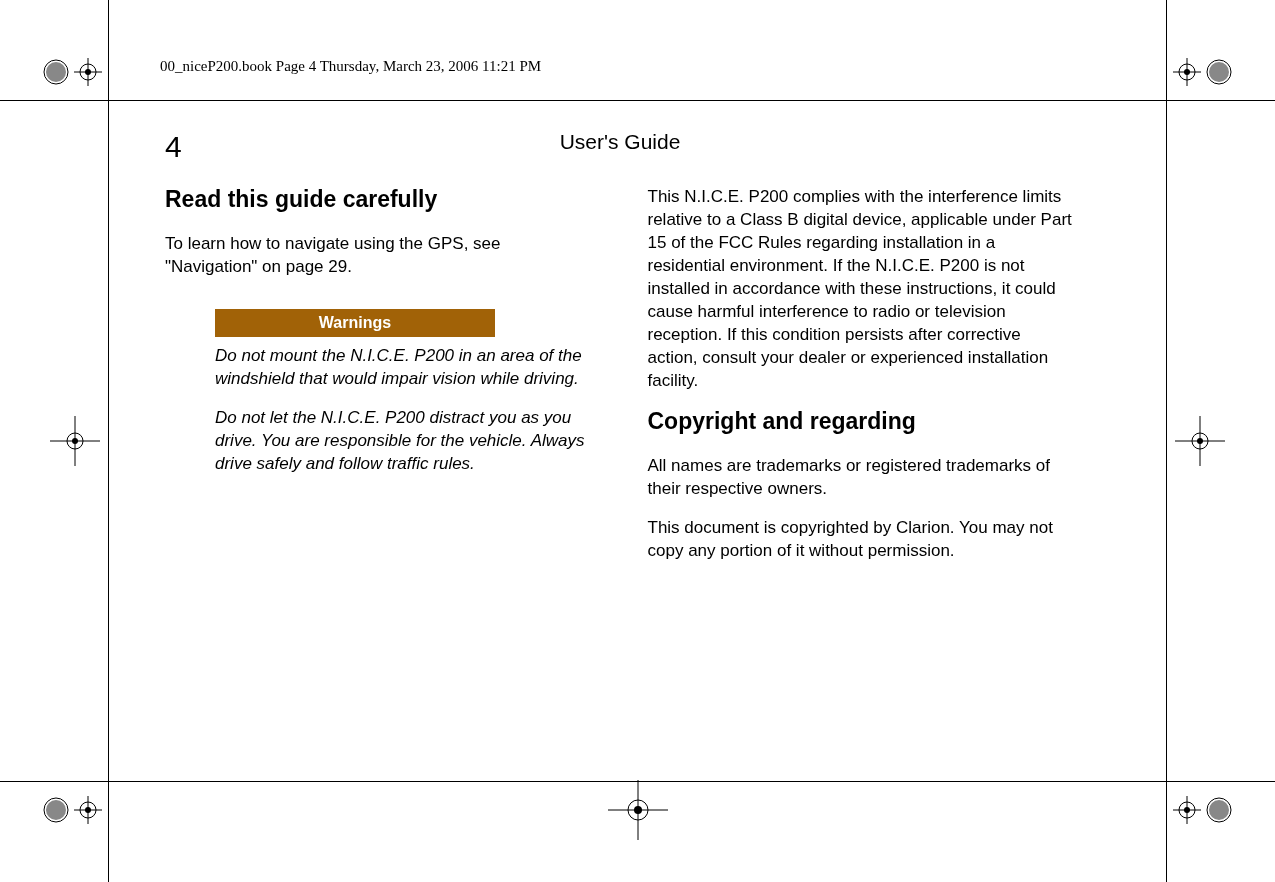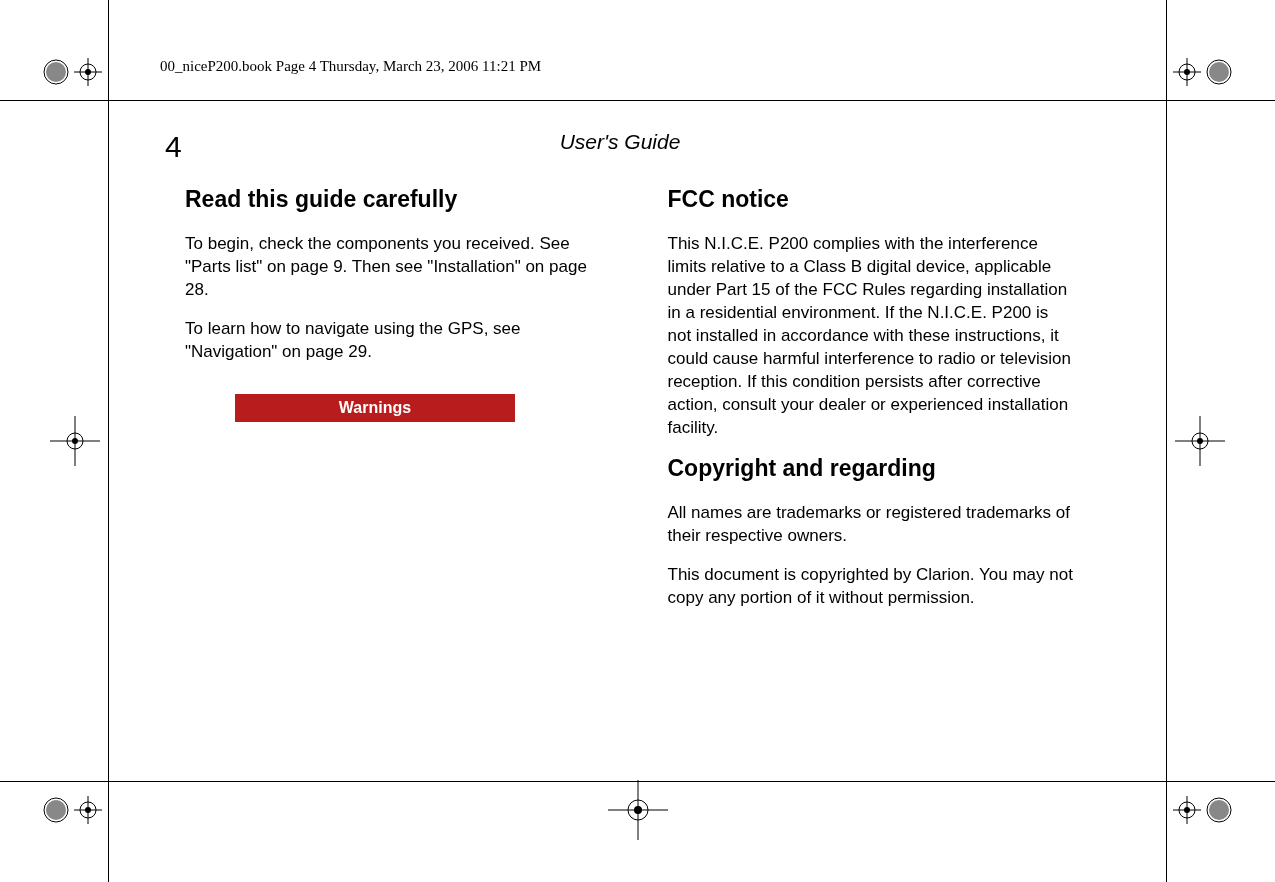--- a/index.html
+++ b/index.html
@@ -96,37 +96,35 @@
     }
     
     .page-number {
       font-size: 30px;
       font-weight: normal;
       color: #000;
       font-family: Arial, Helvetica, sans-serif;
     }
     
     .guide-title {
-      font-style: italic;
       font-size: 21px;
       color: #000;
       position: absolute;
       left: 50%;
       transform: translateX(-50%);
       font-family: Arial, Helvetica, sans-serif;
     }
     
     .columns {
       display: flex;
       gap: 55px;
     }
     
     .col {
       flex: 1;
-      margin-left: 20px;
     }
     
     .section-heading {
       font-size: 23px;
       font-weight: bold;
       color: #000;
       margin-bottom: 20px;
       font-family: Arial, Helvetica, sans-serif;
     }
     
@@ -137,21 +135,21 @@
       margin-bottom: 16px;
       font-family: Arial, Helvetica, sans-serif;
     }
     
     .warning-box {
       margin-left: 50px;
       margin-top: 30px;
     }
     
     .warning-header {
-      background: #b91c1c;
+      background: #a16207;
       color: #fff;
       text-align: center;
       padding: 5px 0;
       font-size: 16px;
       font-weight: bold;
       width: 280px;
     }
     
     .warning-text {
       font-style: italic;
@@ -245,30 +243,30 @@
 
 <div class="page-content">
   <div class="page-header">
     <span class="page-number">4</span>
     <span class="guide-title">User's Guide</span>
   </div>
 
   <div class="columns">
     <div class="col">
       <h2 class="section-heading">Read this guide carefully</h2>
-      <p class="body-text">To begin, check the components you received. See "Parts list" on page 9. Then see "Installation" on page 28.</p>
       <p class="body-text">To learn how to navigate using the GPS, see "Navigation" on page 29.</p>
 
       <div class="warning-box">
         <div class="warning-header">Warnings</div>
+        <p class="warning-text">Do not mount the N.I.C.E. P200 in an area of the windshield that would impair vision while driving.</p>
+        <p class="warning-text">Do not let the N.I.C.E. P200 distract you as you drive. You are responsible for the vehicle. Always drive safely and follow traffic rules.</p>
       </div>
     </div>
 
     <div class="col">
-      <h2 class="section-heading">FCC notice</h2>
       <p class="body-text">This N.I.C.E. P200 complies with the interference limits relative to a Class B digital device, applicable under Part 15 of the FCC Rules regarding installation in a residential environment. If the N.I.C.E. P200 is not installed in accordance with these instructions, it could cause harmful interference to radio or television reception. If this condition persists after corrective action, consult your dealer or experienced installation facility.</p>
 
       <h2 class="section-heading">Copyright and regarding</h2>
       <p class="body-text">All names are trademarks or registered trademarks of their respective owners.</p>
       <p class="body-text">This document is copyrighted by Clarion. You may not copy any portion of it without permission.</p>
     </div>
   </div>
 </div>
 
 </body></html>

